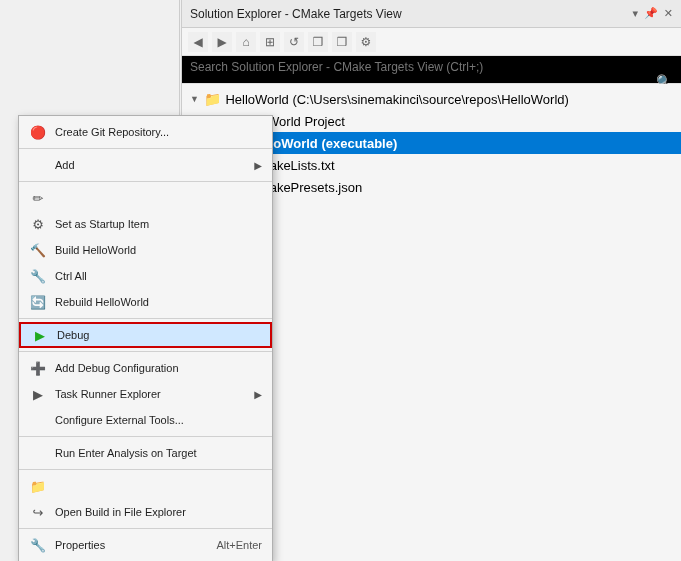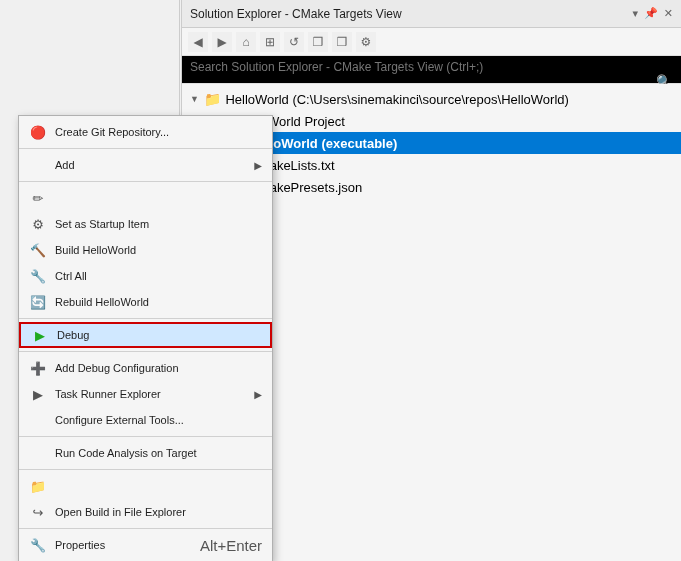--- a/index.html
+++ b/index.html
@@ -178,21 +178,21 @@
       font-size: 11px;
     }
 
     .cm-item .cm-arrow {
       font-size: 10px;
       color: #555;
       margin-left: auto;
     }
 
     .cm-item .cm-shortcut {
-      font-size: 15px;
+      font-size: 11px;
       color: #555;
       margin-left: auto;
     }
 
     .cm-separator {
       border: none;
       border-top: 1px solid #d0d0d0;
       margin: 3px 0;
     }
 
@@ -339,21 +339,21 @@
 
   <div class="cm-item">
     <span class="cm-icon"></span>
     <span class="cm-label">Configure External Tools...</span>
   </div>
 
   <hr class="cm-separator">
 
   <div class="cm-item">
     <span class="cm-icon"></span>
-    <span class="cm-label">Run Code Analysis on Target</span>
+    <span class="cm-label">Run Enter Analysis on Target</span>
   </div>
 
   <hr class="cm-separator">
 
   <div class="cm-item">
     <span class="cm-icon icon-folder">📁</span>
   </div>
 
   <div class="cm-item">
     <span class="cm-icon icon-open-folder">↪</span>

